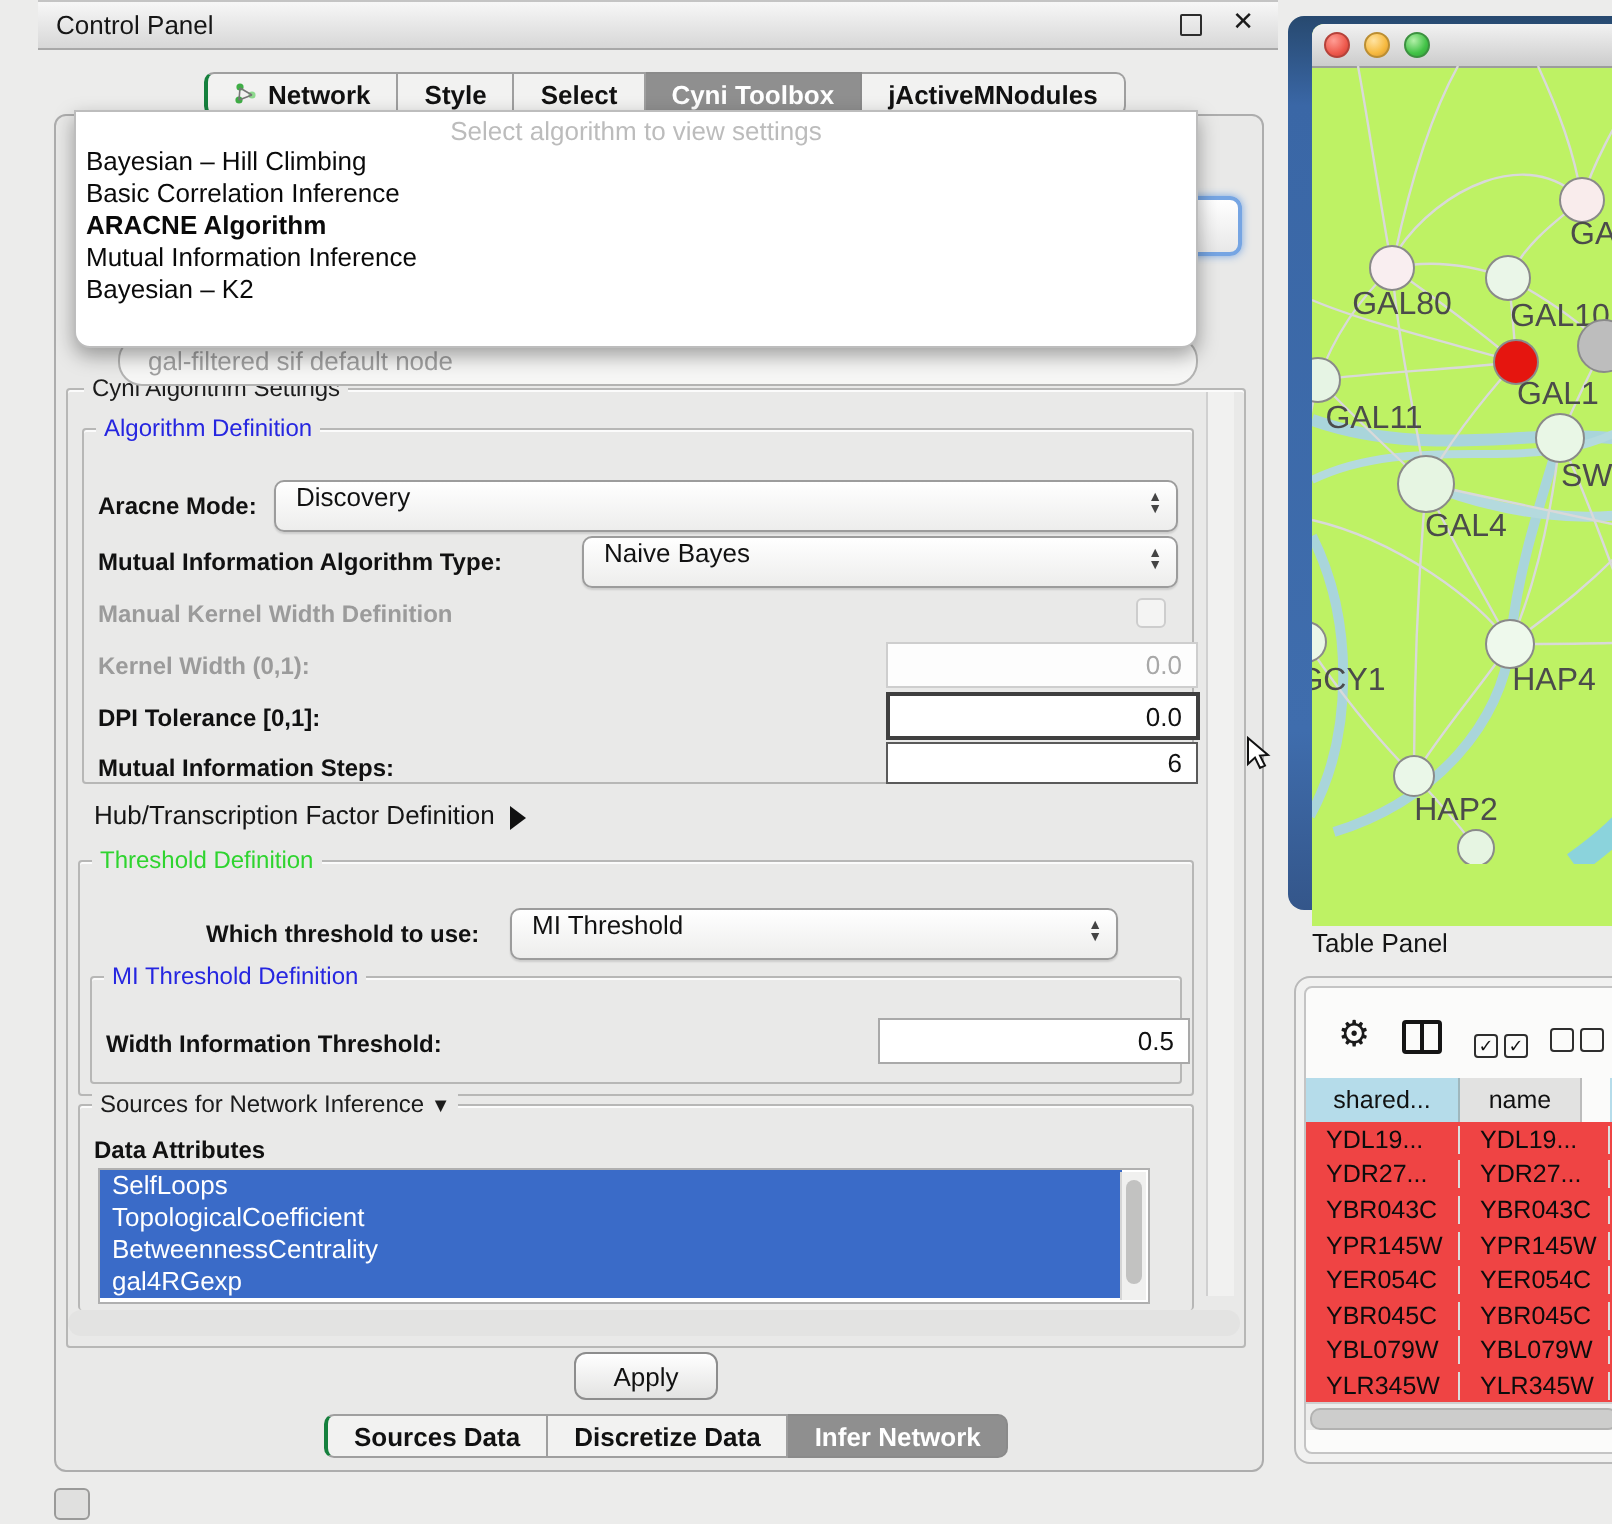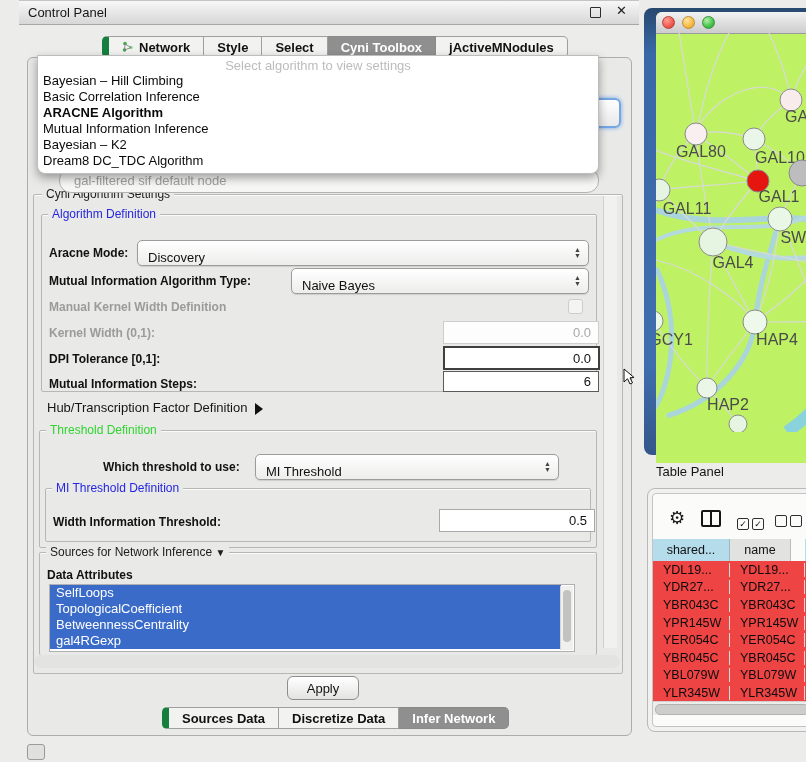--- a/index.html
+++ b/index.html
@@ -13,35 +13,35 @@
   #cp-title{font-size:13px;color:#161616;padding-left:9px;}
   #cp-float{width:9px;height:9px;border:1.5px solid #2c2c2c;border-radius:1px;position:absolute;right:38px;top:6px;}
   #cp-close{position:absolute;right:12px;top:2px;font-size:13px;font-weight:bold;color:#1b1b1b;}
   #cp-body{left:8px;top:57px;width:603px;height:677px;background:#e9e9e8;border:1px solid #adadad;border-radius:6px;}
 
   
   .tabbar{display:flex;height:22px;}
   #top-tabs{left:83px;top:36px;}
   .tab{display:flex;align-items:center;gap:5px;padding:0 13px;font-size:13px;font-weight:600;color:#111;
     background:#f2f2f1;border:1px solid #9f9f9f;border-left:none;white-space:nowrap;}
-  .tab:first-child{border-left:7px solid #15803d;border-radius:5px 0 0 5px;}
+  .tab:first-child{border-left:2px solid #15803d;border-radius:5px 0 0 5px;}
   .tab:last-child{border-radius:0 5px 5px 0;}
   .tab.selected{background:#8f8f8f;color:#fff;border-color:#8a8a8a;}
   #bottom-tabs{left:143px;top:707px;}
   .net-ico{width:12px;height:12px;display:inline-block;}
 
   
   .group{position:absolute;border:1px solid #b7b7b6;border-radius:2px;box-shadow:0 1px 0 #fbfbfb inset;}
   .legend{position:absolute;top:-8px;background:#e9e9e8;padding:0 4px;font-size:12px;color:#1c1c1c;white-space:nowrap;}
   .legend.blue{color:#2626e0;}
   .legend.green{color:#2fd42f;}
   .lbl{position:absolute;font-size:12px;font-weight:bold;color:#111;white-space:nowrap;}
   .lbl.dis{color:#9b9b9b;}
   .combo{position:absolute;background:linear-gradient(#ffffff,#ededec);border:1px solid #9c9c9c;border-radius:5px;
-    font-size:13px;color:#111;display:flex;align-items:flex-end;padding:0 22px 0 10px;box-shadow:0 1px 1px rgba(0,0,0,.12);}
+    font-size:13px;color:#111;display:flex;align-items:flex-start;padding:0 22px 0 10px;box-shadow:0 1px 1px rgba(0,0,0,.12);}
   .combo .arr{position:absolute;right:7px;top:50%;transform:translateY(-54%);font-size:7px;line-height:6px;color:#444;text-align:center;}
   .field{position:absolute;background:#fff;border:1px solid #a9a9a9;font-size:13px;color:#111;
     display:flex;align-items:center;justify-content:flex-end;padding:0 7px;}
   .field.dis{border-color:#cecece;color:#a8a8a8;background:#fdfdfd;}
   .field.strong{border:2px solid #3f3f3f;}
   .checkbox{position:absolute;width:13px;height:13px;border:1px solid #cdcdcd;border-radius:3px;background:#f4f4f3;}
 
   
   #algo-popup{left:18px;top:55px;width:560px;height:117px;background:#fff;border:1px solid #bdbdbd;
     border-radius:0 0 8px 8px;box-shadow:0 4px 10px rgba(0,0,0,.35);z-index:50;}
@@ -224,21 +224,20 @@
   </div>
 
   <div id="algo-popup" class="abs">
     <div class="ph">Select algorithm to view settings</div>
     <div id="popup-items">
         <div class="popup-item">Bayesian – Hill Climbing</div>
         <div class="popup-item">Basic Correlation Inference</div>
         <div class="popup-item selbold">ARACNE Algorithm</div>
         <div class="popup-item">Mutual Information Inference</div>
         <div class="popup-item">Bayesian – K2</div>
-        <div class="popup-item">Dream8 DC_TDC Algorithm</div>
       </div>
   </div>
 
   <div id="net-frame" class="abs"></div>
   <div id="mac-win" class="abs">
     <div id="mac-titlebar">
       <span class="light" id="light-red"></span>
       <span class="light" id="light-yellow"></span>
       <span class="light" id="light-green"></span>
     </div>

